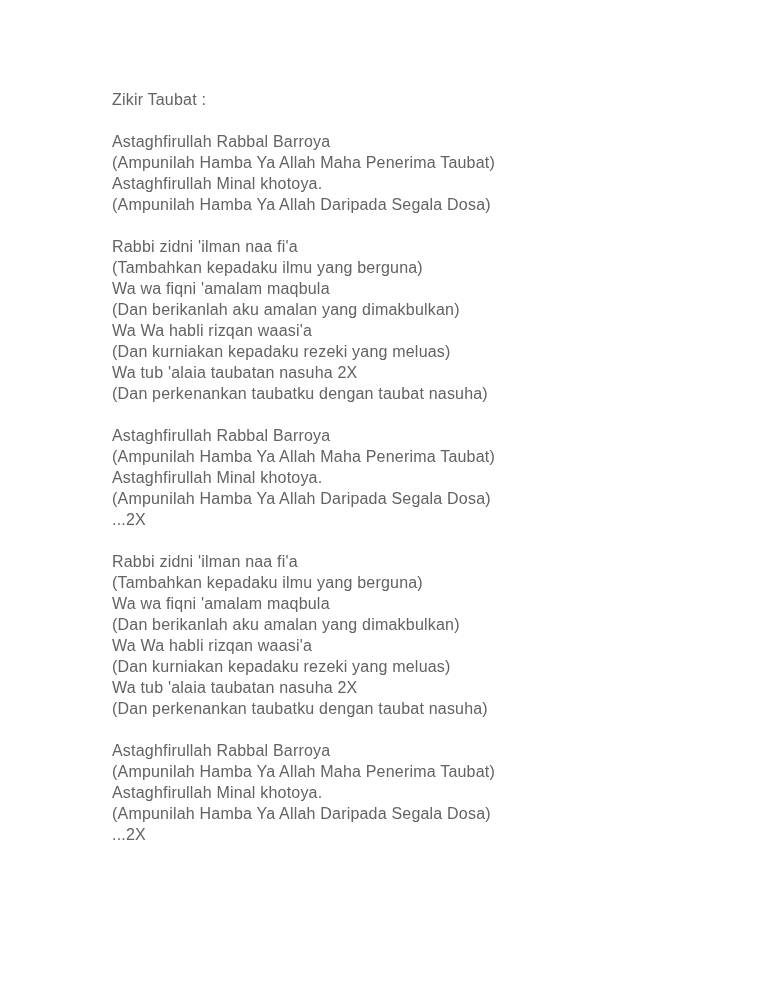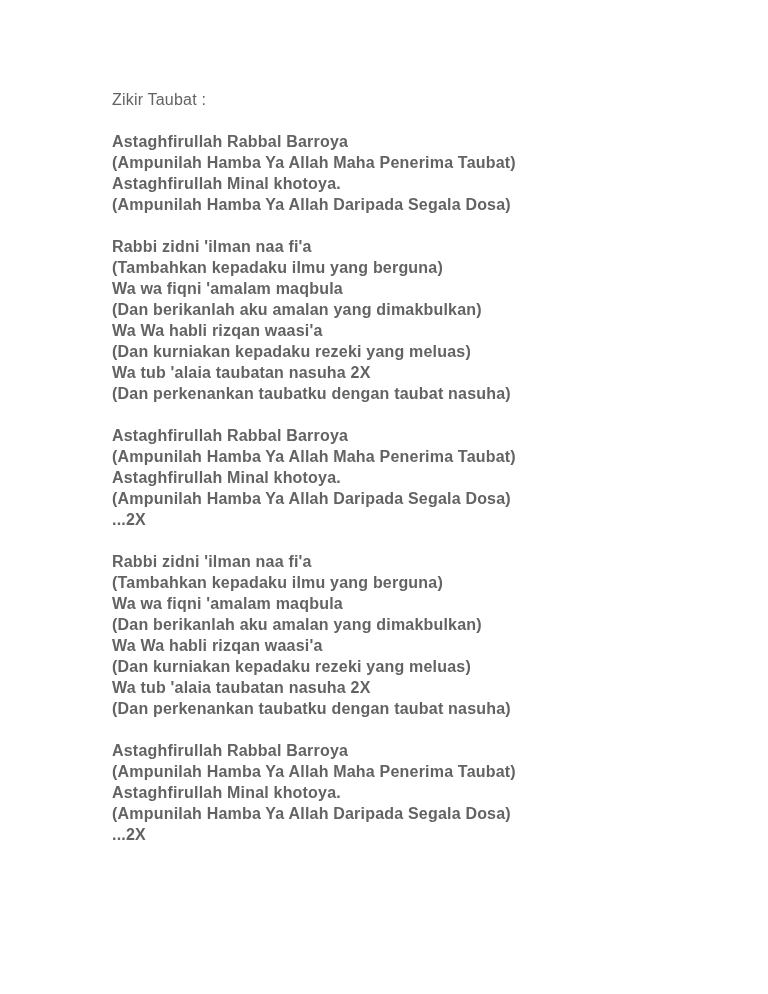--- a/index.html
+++ b/index.html
@@ -26,21 +26,20 @@
     right: 40px;
   }
   .doc-title {
     margin: 0 0 21px 0;
     font-weight: normal;
     font-size: 16px;
     line-height: 21px;
   }
   .stanza {
     margin: 0 0 21px 0;
-    font-weight: bold;
   }
   .line {
     white-space: pre;
     min-height: 21px;
   }
 </style>
 </head>
 <body>
 
 <div class="page">

